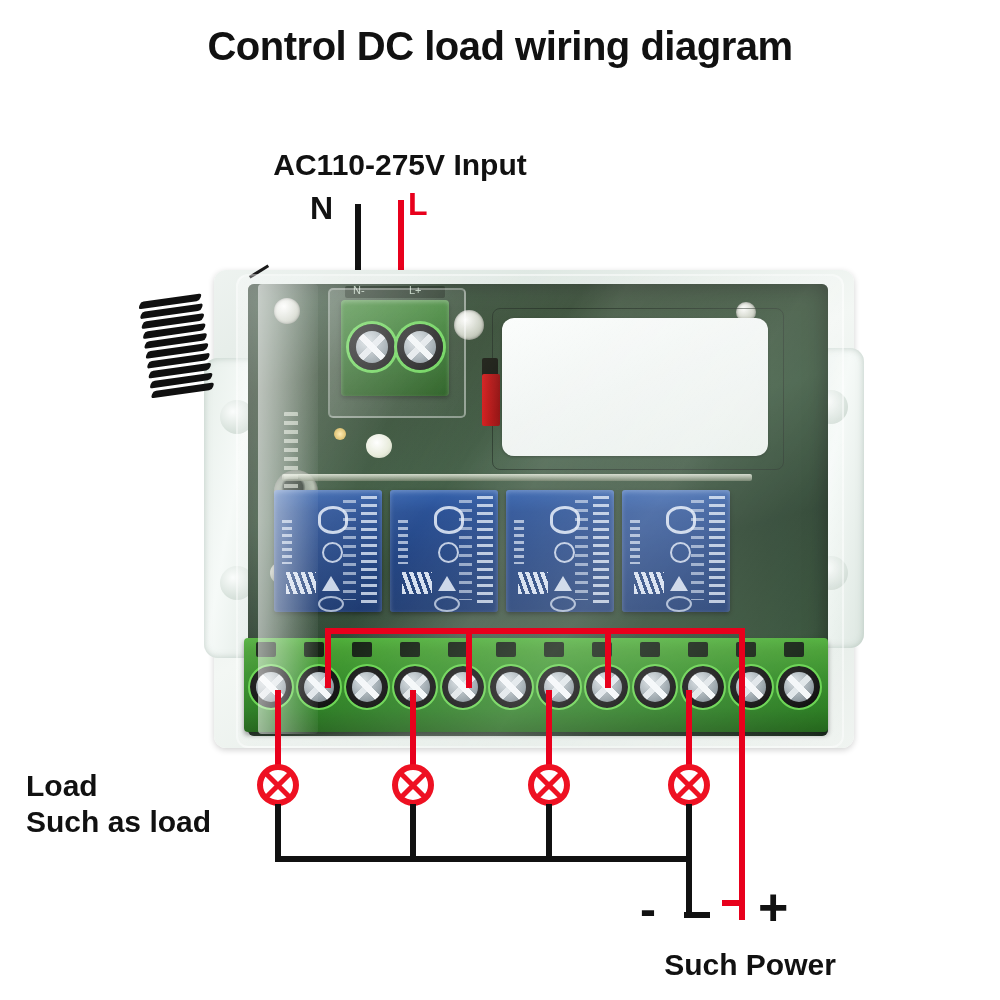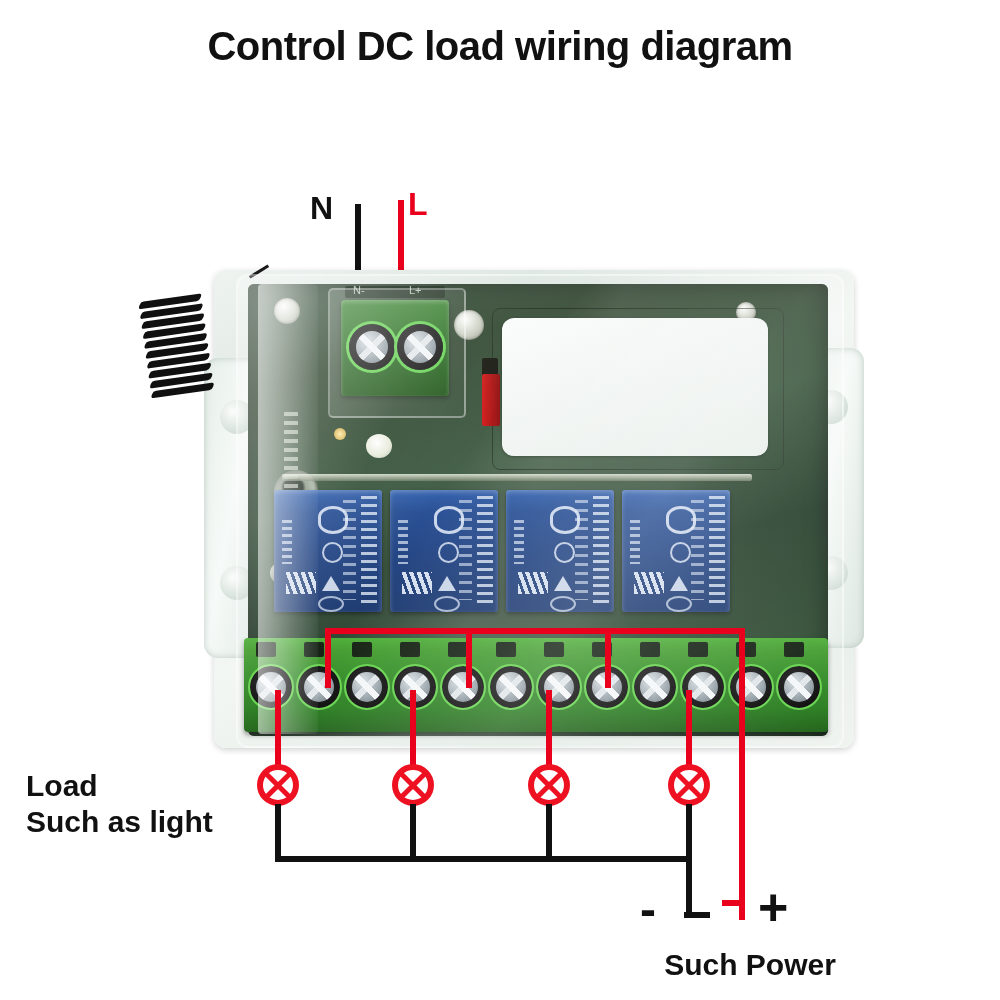--- a/index.html
+++ b/index.html
@@ -208,20 +208,21 @@
   .bat-neg{position:absolute;left:684px;top:912px;width:26px;height:6px;background:#111;}
   .bat-pos{position:absolute;left:722px;top:900px;width:20px;height:6px;background:#e8001c;}
 </style>
 </head>
 <body>
 
 <div id="stage">
 
   <div class="title">Control DC load wiring diagram</div>
 
+  <div class="ac-input">AC110-275V Input</div>
   <div class="pin-n">N</div>
   <div class="pin-l">L</div>
 
   <div class="w wv blk" style="left:355px;top:204px;height:152px;"></div>
   <div class="w wv red" style="left:398px;top:200px;height:158px;"></div>
 
   <div class="device">
 
     <div class="case-shadow"></div>
 
@@ -382,18 +383,18 @@
   <div class="w wv blk" style="left:410px;top:804px;height:58px;"></div>
   <div class="w wv blk" style="left:546px;top:804px;height:58px;"></div>
   <div class="w wv blk" style="left:686px;top:804px;height:58px;"></div>
   <div class="w wh blk" style="left:275px;top:856px;width:417px;"></div>
   <div class="w wv blk" style="left:686px;top:856px;height:62px;"></div>
 
   <div class="bat-neg"></div>
   <div class="bat-pos"></div>
 
   <div class="load-label">Load
-Such as light</div>
+Such as load</div>
   <div class="sym-minus">-</div>
   <div class="sym-plus">+</div>
   <div class="load-power">Such Power</div>
 
 </div>
 
 </body></html>

